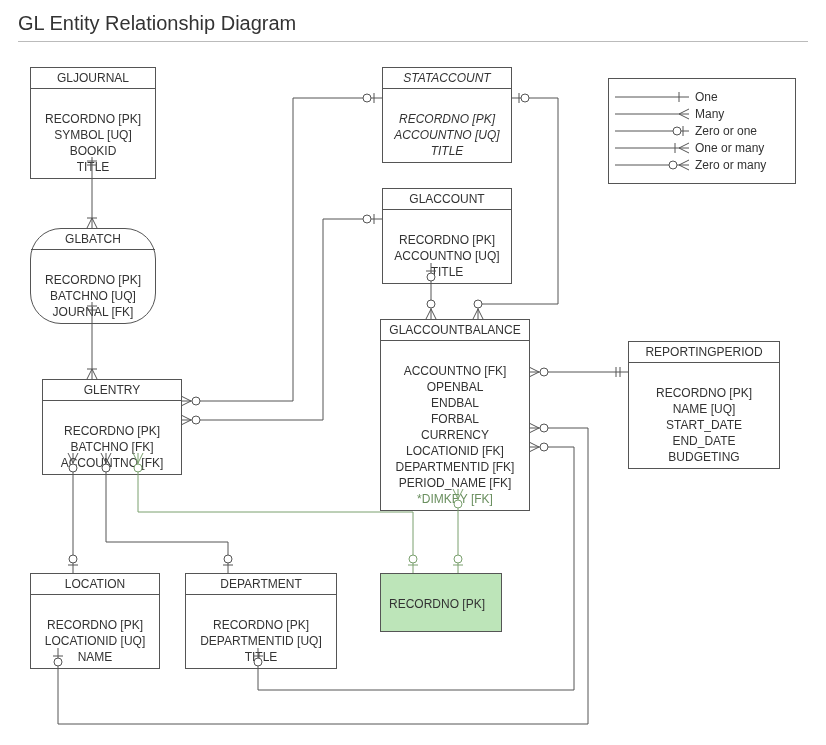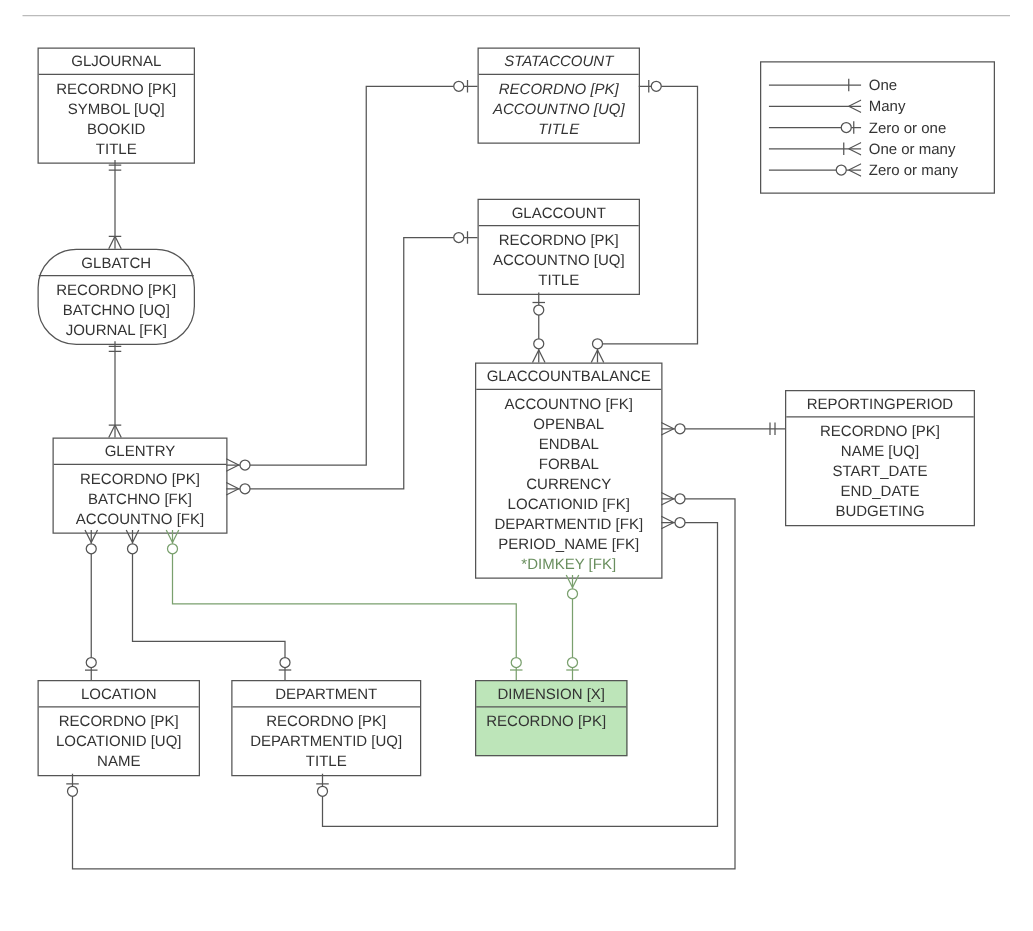--- a/index.html
+++ b/index.html
@@ -46,20 +46,21 @@
     background: #bde5b9;
   }
   .entity .ename {
     border-bottom: 1px solid #555;
     padding: 3px 8px;
     font-weight: 400;
   }
   .entity .fields {
     padding: 3px 8px;
     min-height: 14px;
+    margin-top: 19px;
   }
   .entity .fields div {
     line-height: 16px;
     white-space: nowrap;
   }
   .entity .fields div.italic {
     color: #6a8f5f;
   }
   .legend {
     position: absolute;
@@ -75,20 +76,21 @@
     margin: 3px 0;
   }
   .legend .row svg {
     margin-right: 6px;
   }
 </style>
 </head>
 <body>
 
 <div class="container">
+  <h1>GL Entity Relationship Diagram</h1>
   <hr class="topline">
 
   <div class="diagram">
 
     <div class="entity" style="left:12px; top:15px; width:124px;">
       <div class="ename">GLJOURNAL</div>
       <div class="fields">
         <div>RECORDNO [PK]</div>
         <div>SYMBOL [UQ]</div>
         <div>BOOKID</div>
@@ -170,21 +172,20 @@
     <div class="entity" style="left:167px; top:521px; width:150px;">
       <div class="ename">DEPARTMENT</div>
       <div class="fields">
         <div>RECORDNO [PK]</div>
         <div>DEPARTMENTID [UQ]</div>
         <div>TITLE</div>
       </div>
     </div>
 
     <div class="entity dim" style="left:362px; top:521px; width:120px;">
-      <div class="ename">DIMENSION [X]</div>
       <div class="fields" style="min-height:32px; text-align:left;">
         <div>RECORDNO [PK]</div>
       </div>
     </div>
 
     <div class="legend" style="left:590px; top:26px;">
       <div class="row">
         <svg width="74" height="14">
             <line x1="0" y1="7" x2="74" y2="7" stroke="#555"></line>
             <line x1="64" y1="2" x2="64" y2="12" stroke="#555"></line>

